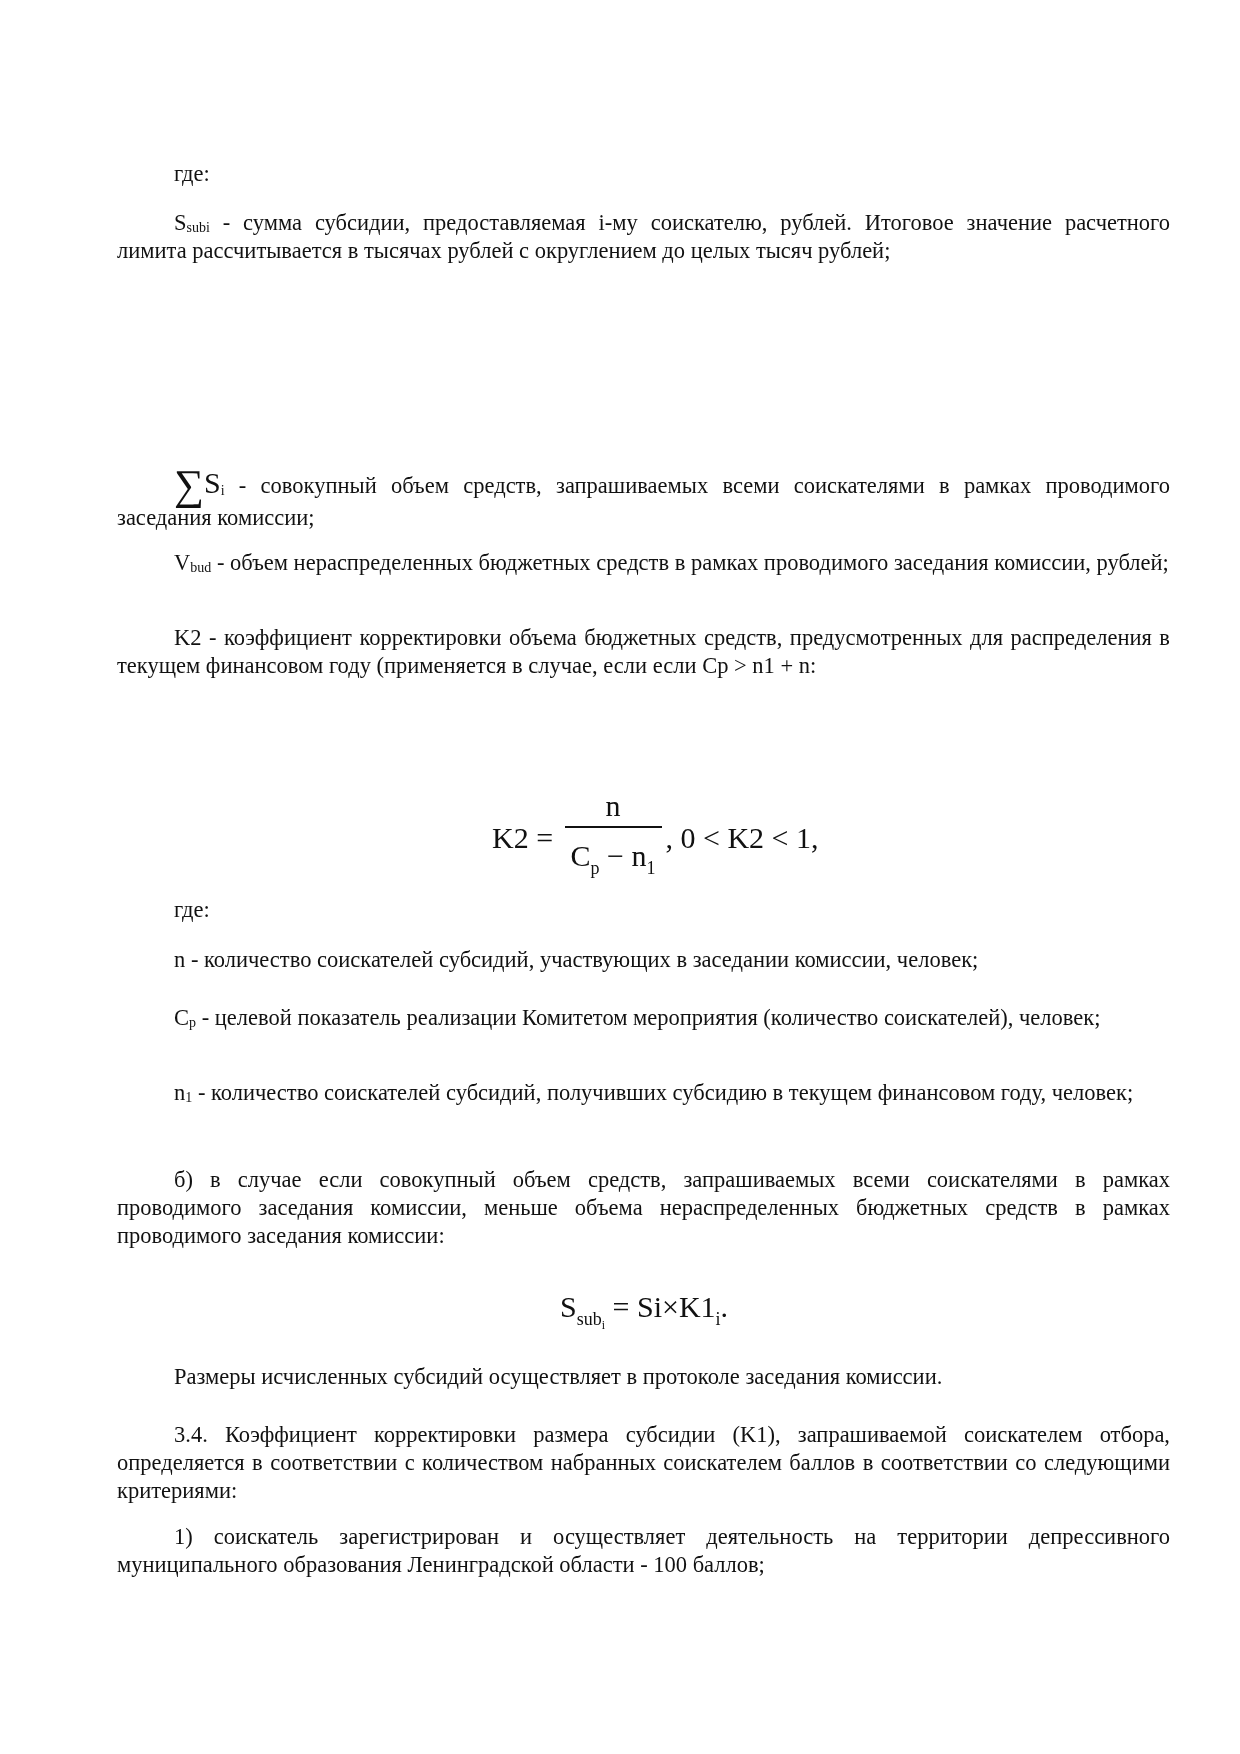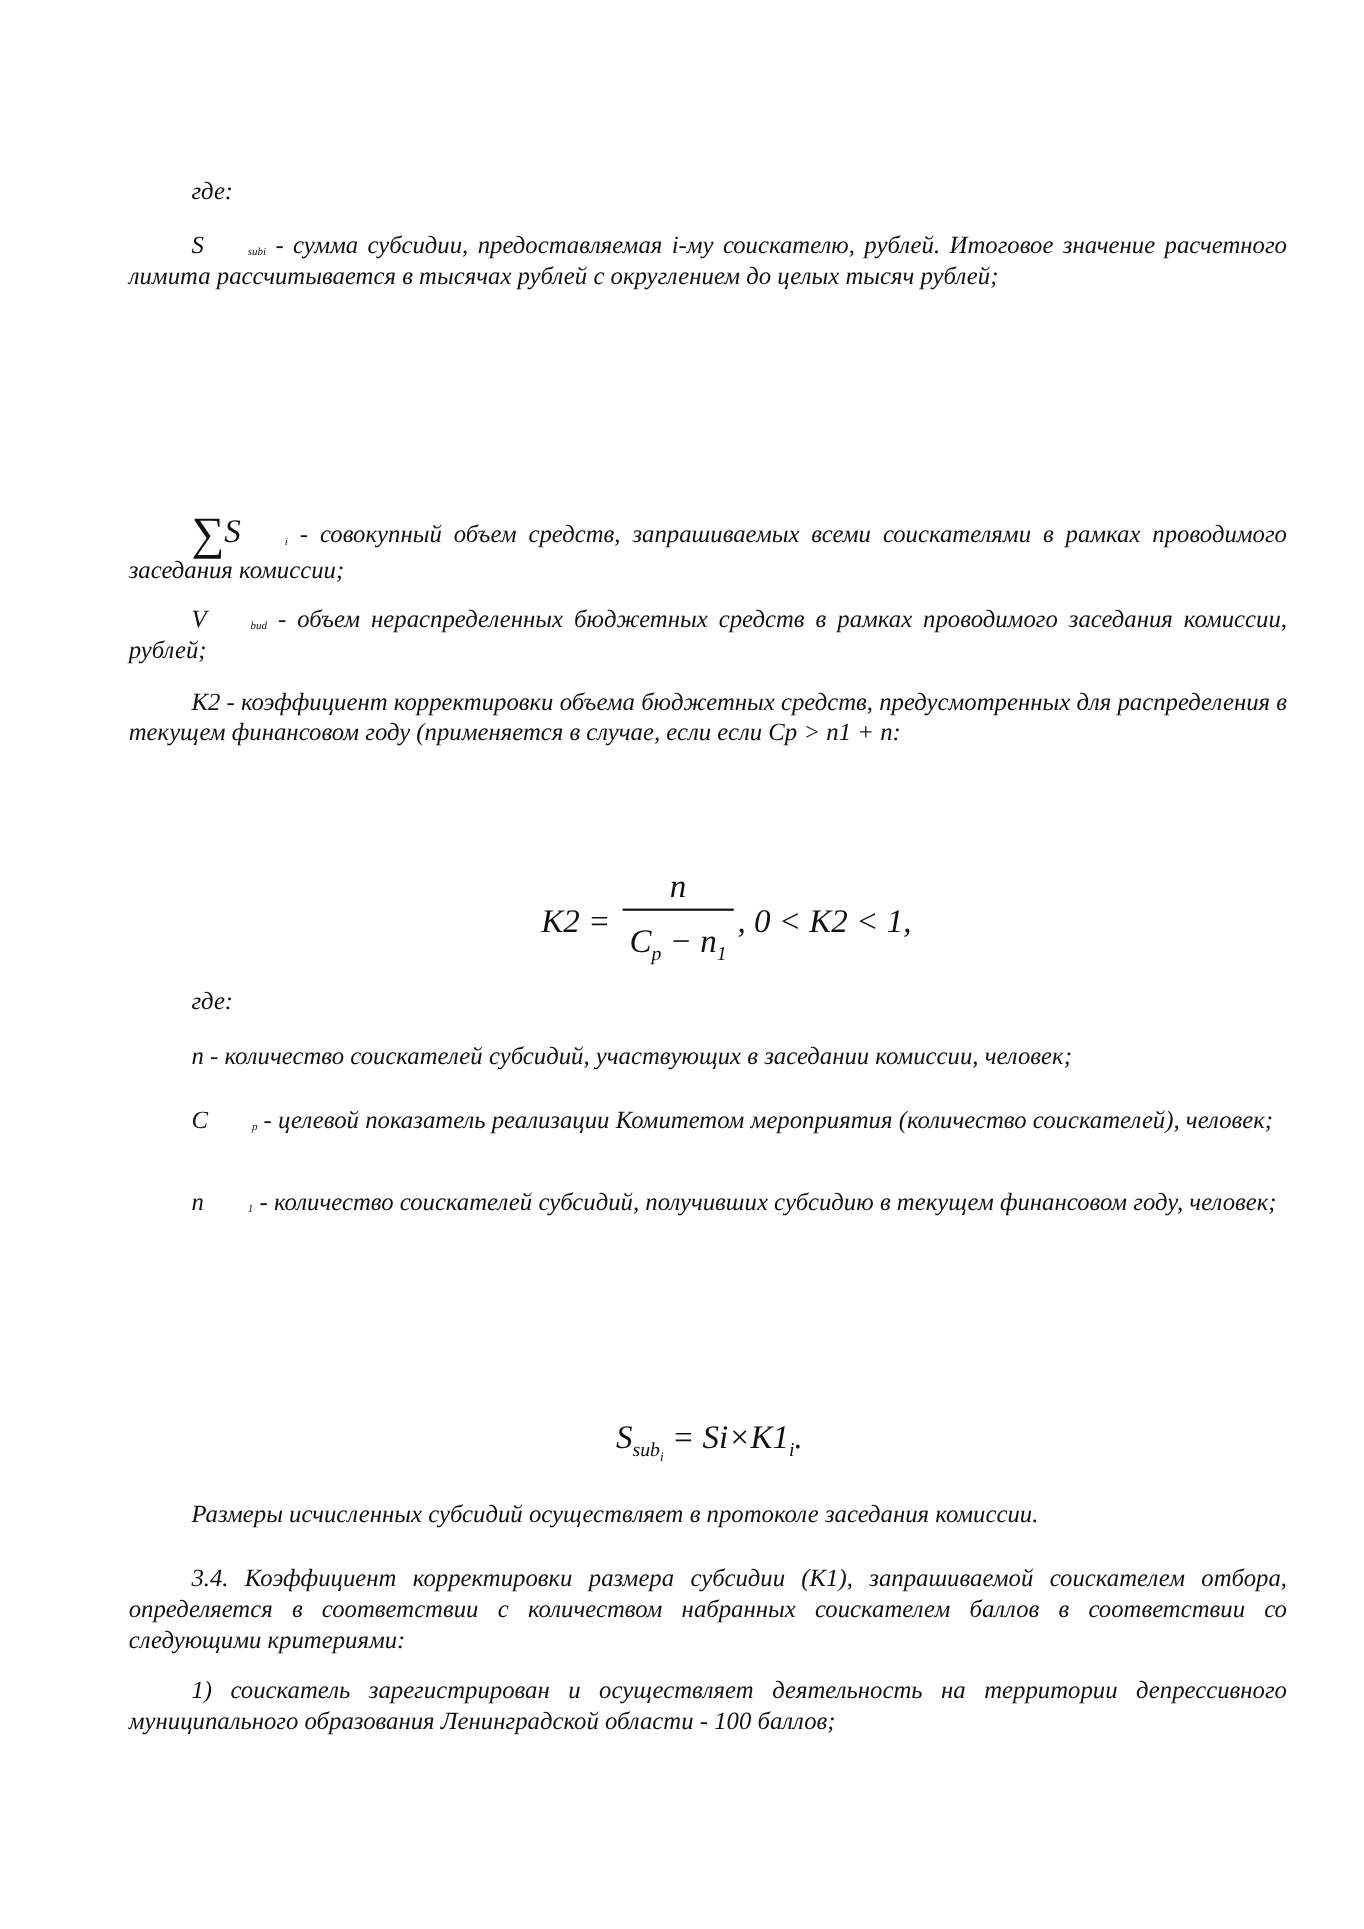--- a/index.html
+++ b/index.html
@@ -1,21 +1,21 @@
 <!DOCTYPE html>
 <html><head>
 <meta charset="utf-8">
 <style>
   html, body { margin: 0; padding: 0; background: #ffffff; }
   body { width: 1240px; height: 1754px; position: relative; overflow: hidden;
          font-family: "Liberation Serif", "DejaVu Serif", serif; color: #111; }
-  .page { position: absolute; left: 0; top: 0; width: 1100px; height: 1754px; font-style: italic; }
+  .page { position: absolute; left: 0; top: 0; width: 1100px; height: 1754px; }
   .p { position: absolute; left: 117px; width: 1053px; font-size: 22.5px; line-height: 28px;
        text-align: justify; text-indent: 57px; margin: 0; }
-  sub.s { font-size: 10px; vertical-align: -2px; line-height: 0; margin-left: 40px; }
+  sub.s { font-size: 14px; vertical-align: -2px; line-height: 0; }
   .sigma { font-size: 42px; vertical-align: -6px; line-height: 0; }
   .big { font-size: 30px; line-height: 0; }
   .formula { position: absolute; font-family: "Liberation Serif", serif; font-size: 30px; color: #111; margin-top: 10px; }
   .frac { display: inline-block; vertical-align: middle; text-align: center; margin: 0 4px; }
   .frac .num { display: block; padding: 0 6px; border-bottom: 2px solid #111; line-height: 40px; }
   .frac .den { display: block; padding: 0 6px; line-height: 56px; }
   .fsub { font-size: 18px; vertical-align: -8px; }
 </style>
 </head>
 <body>
@@ -57,20 +57,21 @@
   </p>
 
   <p class="p" style="top:946px;">
     <span>n</span><span> - количество соискателей субсидий, участвующих в заседании комиссии, человек;</span>
   </p>
 
   <p class="p" style="top:1079px;">
     <span>n</span><sub class="s">1</sub><span> - количество соискателей субсидий, получивших субсидию в текущем финансовом году, человек;</span>
   </p>
 
+  <p class="p" style="top:1166px;">б) в случае если совокупный объем средств, запрашиваемых всеми соискателями в рамках проводимого заседания комиссии, меньше объема нераспределенных бюджетных средств в рамках проводимого заседания комиссии:</p>
 
   <div class="formula" style="left:560px; top:1280px;">
     <span>S</span><span class="fsub">sub</span><span style="font-size:12px; vertical-align:-12px;">i</span><span> = Si×K1</span><span class="fsub">i</span><span>.</span>
   </div>
 
   <p class="p" style="top:1363px;">Размеры исчисленных субсидий осуществляет в протоколе заседания комиссии.</p>
 
   <p class="p" style="top:1421px;">3.4. Коэффициент корректировки размера субсидии (K1), запрашиваемой соискателем отбора, определяется в соответствии с количеством набранных соискателем баллов в соответствии со следующими критериями:</p>
 
   <p class="p" style="top:1523px;">1) соискатель зарегистрирован и осуществляет деятельность на территории депрессивного муниципального образования Ленинградской области - 100 баллов;</p>

